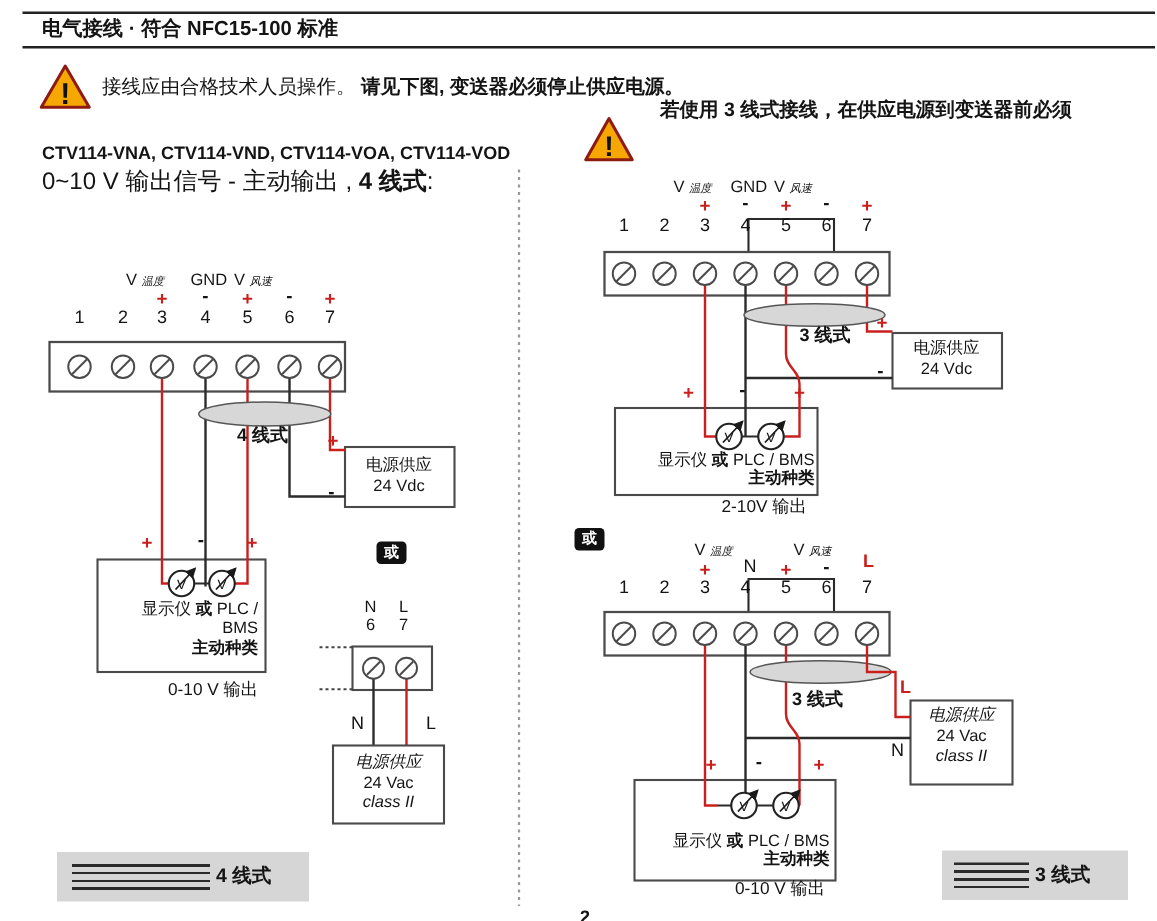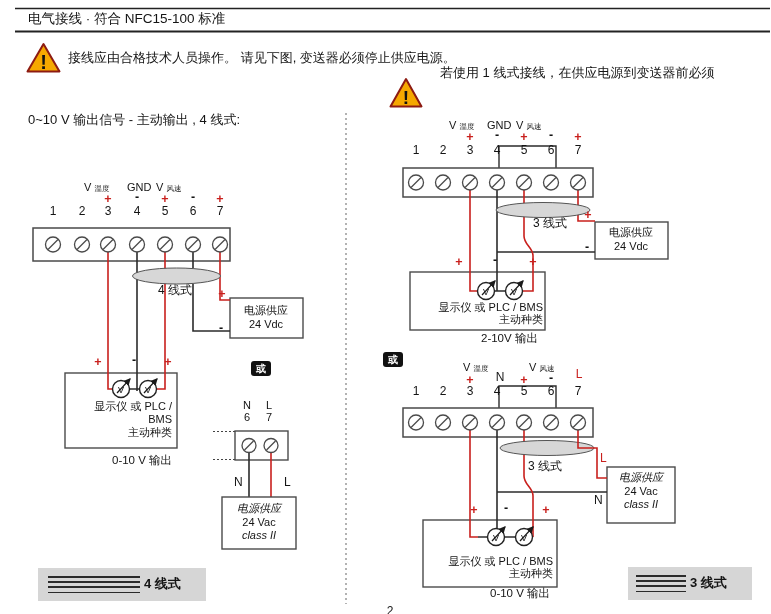--- a/index.html
+++ b/index.html
@@ -1,26 +1,26 @@
 <!DOCTYPE html>
 <html><head>
 <meta charset="utf-8">
 <style>
   html,body{margin:0;padding:0;background:#fff;}
   #page{position:relative;width:771px;height:614px;background:#fff;overflow:hidden;
         font-family:"Liberation Sans","DejaVu Sans",sans-serif;color:#141414;}
   #gfx{position:absolute;left:0;top:0;z-index:0;}
   .lbl{position:absolute;z-index:2;font-size:11px;color:#141414;white-space:nowrap;line-height:1.15;}
   .ctr{transform:translateX(-50%);}
-  .b{font-weight:normal;}
+  .b{font-weight:bold;}
   .it{font-style:italic;}
   .red{color:#c9201d;}
   .num{font-size:12px;}
   .pol{font-size:12.5px;font-weight:bold;}
-  .sub{font-size:7.5px;}
+  .sub{font-size:7.5px;font-style:italic;}
   .ra{text-align:right;}
   .orbadge{position:absolute;z-index:2;width:20px;height:15px;background:#111;border-radius:3px;
            color:#fff;font-size:10px;font-weight:bold;text-align:center;line-height:15px;}
   .cablebadge{position:absolute;z-index:2;background:#d6d6d6;height:33px;}
   .cablelines{position:absolute;background:repeating-linear-gradient(to bottom,#2b2b2b 0 1.7px,transparent 1.7px 5.2px);}
   .cabletext{position:absolute;font-size:13px;font-weight:bold;}
   svg text{font-family:"Liberation Sans","DejaVu Sans",sans-serif;}
 </style>
 </head>
 <body>
@@ -183,23 +183,24 @@
   </g>
 </svg>
 
 <div class="lbl b" style="left:28px;top:11px;font-size:13.5px">电气接线 · 符合 NFC15-100 标准</div>
 
 <div class="lbl" style="left:68px;top:51px;font-size:13px">
   <span>接线应由合格技术人员操作。</span>
   <span class="b">请见下图, 变送器必须停止供应电源。</span>
 </div>
 
-<div class="lbl b" style="left:440px;top:66px;font-size:13px">若使用 1 线式接线，在供应电源到变送器前必须</div>
-
-<div class="lbl" style="left:28px;top:113px;font-size:13px">
+<div class="lbl b" style="left:440px;top:66px;font-size:13px">若使用 3 线式接线，在供应电源到变送器前必须</div>
+
+<div class="lbl b" style="left:28px;top:96px;font-size:12px">CTV114-VNA, CTV114-VND, CTV114-VOA, CTV114-VOD</div>
+<div class="lbl" style="left:28px;top:113px;font-size:16px">
   <span>0~10 V 输出信号 - 主动输出 ,</span>
   <span class="b">4 线式</span><span>:</span>
 </div>
 
 <div class="lbl" style="left:84px;top:181px"><span>V</span> <span class="sub">温度</span></div>
 <div class="lbl" style="left:127px;top:181px">GND</div>
 <div class="lbl" style="left:156px;top:181px"><span>V</span> <span class="sub">风速</span></div>
 <div class="lbl pol ctr red" style="left:108px;top:192px">+</div>
 <div class="lbl pol ctr" style="left:137px;top:190px">-</div>
 <div class="lbl pol ctr red" style="left:165px;top:192px">+</div>

